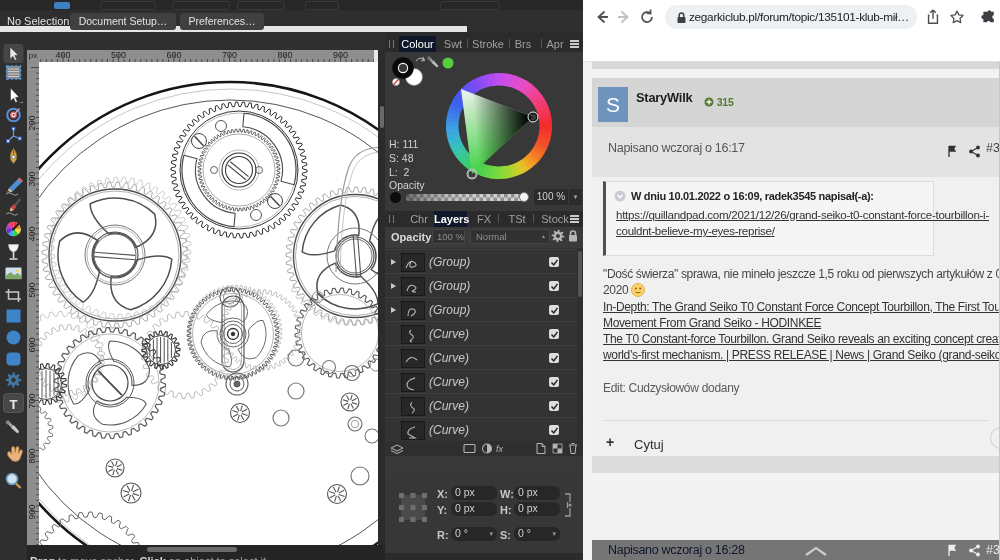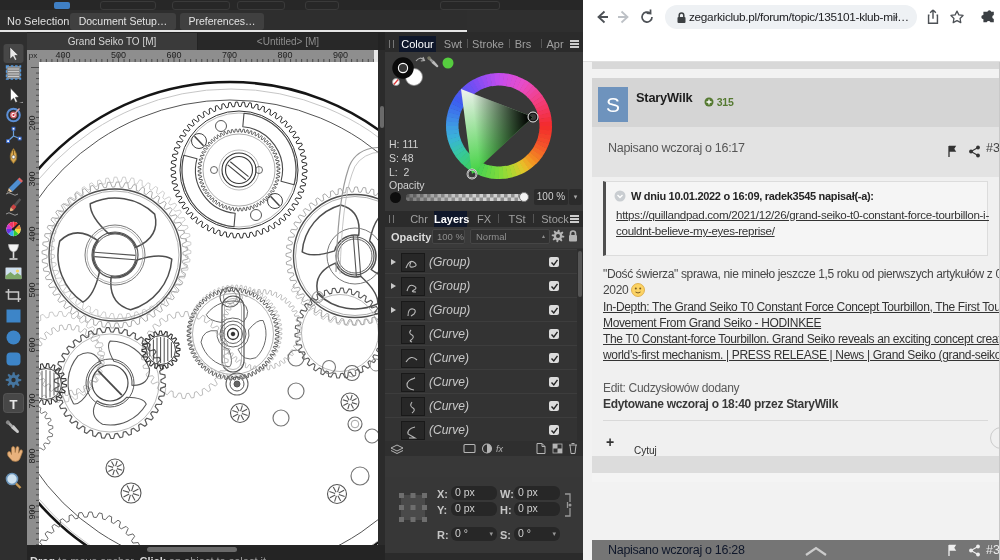--- a/index.html
+++ b/index.html
@@ -2,21 +2,21 @@
 <html><head><meta charset="utf-8">
 <style>
 * { margin:0; padding:0; box-sizing:border-box; }
 html,body { width:1000px; height:560px; overflow:hidden; font-family:"Liberation Sans", sans-serif; }
 #page { position:relative; width:1000px; height:560px; background:#2f2f2f; }
 .abs { position:absolute; }
 
 
 #app { position:absolute; left:0; top:0; width:583px; height:560px; background:#2f2f2f; overflow:hidden; }
 #topbar1 { position:absolute; left:0; top:0; width:583px; height:10px; background:#272727; }
-#ctxbar { position:absolute; left:0; top:10px; width:467px; height:22px; background:#2e2e2e; border-bottom:2px solid #e5e5e5; }
+#ctxbar { position:absolute; left:0; top:10px; width:467px; height:22px; background:#2e2e2e; border-bottom:6px solid #e5e5e5; }
 .ctxbtn { position:absolute; top:2.5px; height:17px; background:#404040; border-radius:3px; color:#e3e3e3; font-size:10.5px; line-height:17px; text-align:center; }
 #tabbar { position:absolute; left:27px; top:32px; width:556px; height:18px; background:#232323; }
 .doctab { position:absolute; top:1px; height:17px; font-size:10px; line-height:17px; text-align:center; }
 #toolcol { position:absolute; left:0; top:32px; width:27px; height:528px; background:#2f2f2f; }
 #hruler { position:absolute; left:27px; top:50px; width:351px; height:12px; background:#8e8e8e; overflow:hidden; }
 .hrnum { position:absolute; top:0px; width:40px; text-align:center; font-size:9px; color:#1f1f1f; }
 #vruler { position:absolute; left:27px; top:62px; width:12px; height:483px; background:#8e8e8e; overflow:hidden; }
 .vrnum { position:absolute; left:-15px; width:40px; height:10px; line-height:10px; text-align:center; font-size:9px; color:#1f1f1f; transform:rotate(-90deg); }
 #canvas-wrap { position:absolute; left:39px; top:62px; width:339px; height:483px; background:#fff; overflow:hidden; }
 #vsb { position:absolute; left:378px; top:50px; width:7px; height:495px; background:#2b2b2b; }
@@ -71,25 +71,20 @@
         <div class="abs" style="left:100px;top:1px;width:56px;height:9px;border:1px solid #3a3a3a;border-radius:3px"></div>
         <div class="abs" style="left:172px;top:1px;width:58px;height:9px;border:1px solid #3a3a3a;border-radius:3px"></div>
         <div class="abs" style="left:237px;top:1px;width:48px;height:9px;border:1px solid #3a3a3a;border-radius:3px"></div>
         <div class="abs" style="left:305px;top:1px;width:34px;height:9px;border:1px solid #3a3a3a;border-radius:3px"></div>
         <div class="abs" style="left:440px;top:1px;width:60px;height:9px;border:1px solid #3a3a3a;border-radius:3px"></div>
       </div>
       <div id="ctxbar">
         <div class="abs" style="left:7px;top:4.5px;font-size:11px;color:#e0e0e0">No Selection</div>
         <div class="ctxbtn" style="left:70px;width:106px">Document Setup…</div>
         <div class="ctxbtn" style="left:180px;width:84px">Preferences…</div>
-      </div>
-      <div id="tabbar">
-        <div class="doctab" style="left:0px;width:170px;background:#3a3a3a;color:#d6d6d6">Grand Seiko TO [M]</div>
-        <div class="doctab" style="left:171px;width:180px;background:#282828;color:#8d8d8d">&lt;Untitled&gt; [M]</div>
-        <div class="abs" style="left:545px;top:5px;width:8px;height:1.6px;background:#ccc;box-shadow:0 3px 0 #ccc,0 6px 0 #ccc"></div>
       </div>
       <div id="toolcol"></div>
       <svg width="27" height="528" viewBox="0 32 27 528" style="position:absolute;left:0;top:32px">
         <rect x="3.5" y="44" width="20" height="19" rx="3" fill="#474747"></rect>
         <path d="M10 47 L10 59 L13 56.4 L15 60.5 L16.8 59.6 L14.8 55.6 L18.3 55.2 Z" fill="#e8e8e8" stroke="#222" stroke-width="0.5"></path>
         <rect x="6.5" y="66" width="14" height="13" fill="#8a8a8a" stroke="#5599dd" stroke-width="1.4" stroke-dasharray="2.5 1.8"></rect>
         <path d="M8 69 h11 M8 71.5 h11 M8 74 h11 M8 76.5 h11" stroke="#c9c9c9" stroke-width="1"></path>
         <path d="M10.5 88 L10.5 101 L13.6 98.2 L15.6 102.6 L17.4 101.6 L15.4 97.4 L19 97 Z" fill="#fff" stroke="#333" stroke-width="0.6"></path>
         <path d="M19 103 l4 0 l0 -1.2 l-4 1.2 z" fill="#999"></path>
         <circle cx="13.5" cy="115" r="6.3" fill="none" stroke="#5b8fd6" stroke-width="2"></circle>
@@ -649,39 +644,38 @@
           </svg>
           <svg class="abs" style="left:376px;top:18px" width="13" height="13" viewBox="0 0 13 13">
             <circle cx="10" cy="2.5" r="1.9" fill="#333"></circle>
             <circle cx="10" cy="10.5" r="1.9" fill="#333"></circle>
             <circle cx="3" cy="6.5" r="1.9" fill="#333"></circle>
             <path d="M3 6.5 L10 2.5 M3 6.5 L10 10.5" stroke="#333" stroke-width="1.1"></path>
           </svg>
           <div class="abs" style="left:394px;top:14px;font-size:12.5px;color:#444">#3</div>
         </div>
         <div class="blk" style="top:115px;height:279px;background:#f0f0f0">
-          <div class="abs" style="left:11px;top:4px;width:385px;height:75px;background:#f5f5f5;border:1px solid #dcdcdc;border-left:3px solid #4f4f4f">
+          <div class="abs" style="left:11px;top:4px;width:331px;height:75px;background:#f5f5f5;border:1px solid #dcdcdc;border-left:3px solid #4f4f4f">
             <svg class="abs" style="left:8px;top:8px" width="12" height="12" viewBox="0 0 12 12">
               <circle cx="6" cy="6" r="5.5" fill="#c9cdd1"></circle>
               <path d="M3.5 5 L6 7.5 L8.5 5" stroke="#fff" stroke-width="1.4" fill="none"></path>
             </svg>
             <div class="abs" style="left:25px;top:7.5px;font-size:11px;letter-spacing:-0.3px;font-weight:bold;color:#242424;white-space:nowrap">W dniu 10.01.2022 o 16:09, radek3545 napisał(-a):</div>
             <div class="abs" style="left:10px;top:25px;font-size:11.6px;line-height:16.3px;letter-spacing:-0.3px;white-space:nowrap"><a class="flink" href="#">https://quillandpad.com/2021/12/26/grand-seiko-t0-constant-force-tourbillon-i-<br>couldnt-believe-my-eyes-reprise/</a></div>
           </div>
           <div class="abs fbody" style="left:11px;top:89px;width:400px;white-space:nowrap">"Dość świerza" sprawa, nie mineło jeszcze 1,5 roku od pierwszych artykułów z 02. wrześ<br>2020 <svg width="14" height="14" viewBox="0 0 14 14" style="vertical-align:-3px">
               <circle cx="7" cy="7" r="6.5" fill="#fcd364" stroke="#d9a43b" stroke-width="0.8"></circle>
               <circle cx="4.8" cy="5.5" r="1" fill="#7a5b22"></circle>
               <circle cx="9.2" cy="5.5" r="1" fill="#7a5b22"></circle>
               <path d="M4.5 9 Q7 11 9.5 9" stroke="#7a5b22" stroke-width="1" fill="none"></path>
             </svg><br><a class="flink" href="#">In-Depth: The Grand Seiko T0 Constant Force Concept Tourbillon, The First Tourbillon<br>Movement From Grand Seiko - HODINKEE</a><br><a class="flink" href="#">The T0 Constant-force Tourbillon. Grand Seiko reveals an exciting concept creation with<br>world’s-first mechanism. | PRESS RELEASE | News | Grand Seiko (grand-seiko.com)</a></div>
           <div class="abs" style="left:11px;top:204px;font-size:12px;letter-spacing:-0.3px;color:#5a5a5a">Edit: Cudzysłowów dodany</div>
-          <div class="abs" style="left:11px;top:220px;font-size:12px;letter-spacing:-0.3px;font-weight:bold;color:#383838">Edytowane wczoraj o 18:40 przez StaryWilk</div>
           <div class="abs" style="left:11px;top:243px;width:385px;height:1px;background:#d9d9d9"></div>
           <div class="abs" style="left:14px;top:259px;width:13px;height:13px;font-size:14px;font-weight:bold;color:#333;line-height:13px">+</div>
-          <div class="abs" style="left:42px;top:268px;font-size:10px;color:#2e2e2e">Cytuj</div>
+          <div class="abs" style="left:42px;top:260px;font-size:13px;color:#2e2e2e">Cytuj</div>
           <div class="abs" style="left:398px;top:250px;width:22px;height:22px;border:1px solid #ccc;border-radius:50%"></div>
         </div>
         <div class="blk" style="top:394px;height:17px;background:#dcdcdc"></div>
         <div class="blk" style="top:411px;height:9px;background:#f4f4f4"></div>
         <div class="blk" style="top:478px;height:20px;background:#757575">
           <div class="abs" style="left:16px;top:3px;font-size:12.5px;letter-spacing:-0.3px;color:#0f172a">Napisano wczoraj o 16:28</div>
           <svg class="abs" style="left:212px;top:5px" width="24" height="12" viewBox="0 0 24 12">
             <path d="M2 10 L12 3 L22 10" stroke="#cccccc" stroke-width="2.2" fill="none"></path>
           </svg>
           <svg class="abs" style="left:355px;top:4px" width="13" height="13" viewBox="0 0 13 13">

